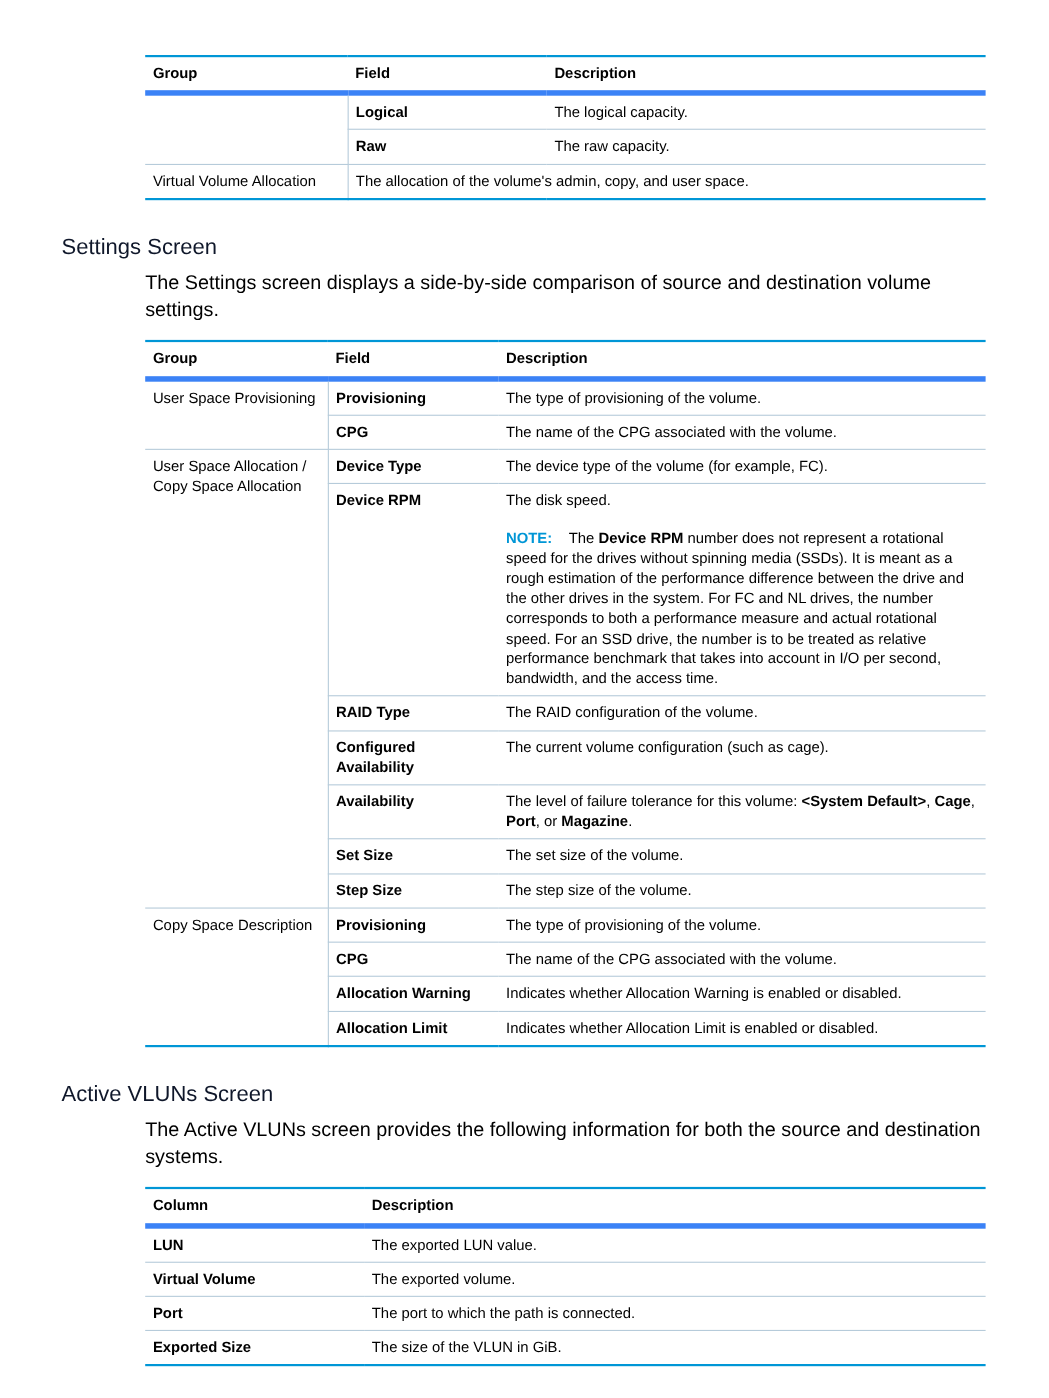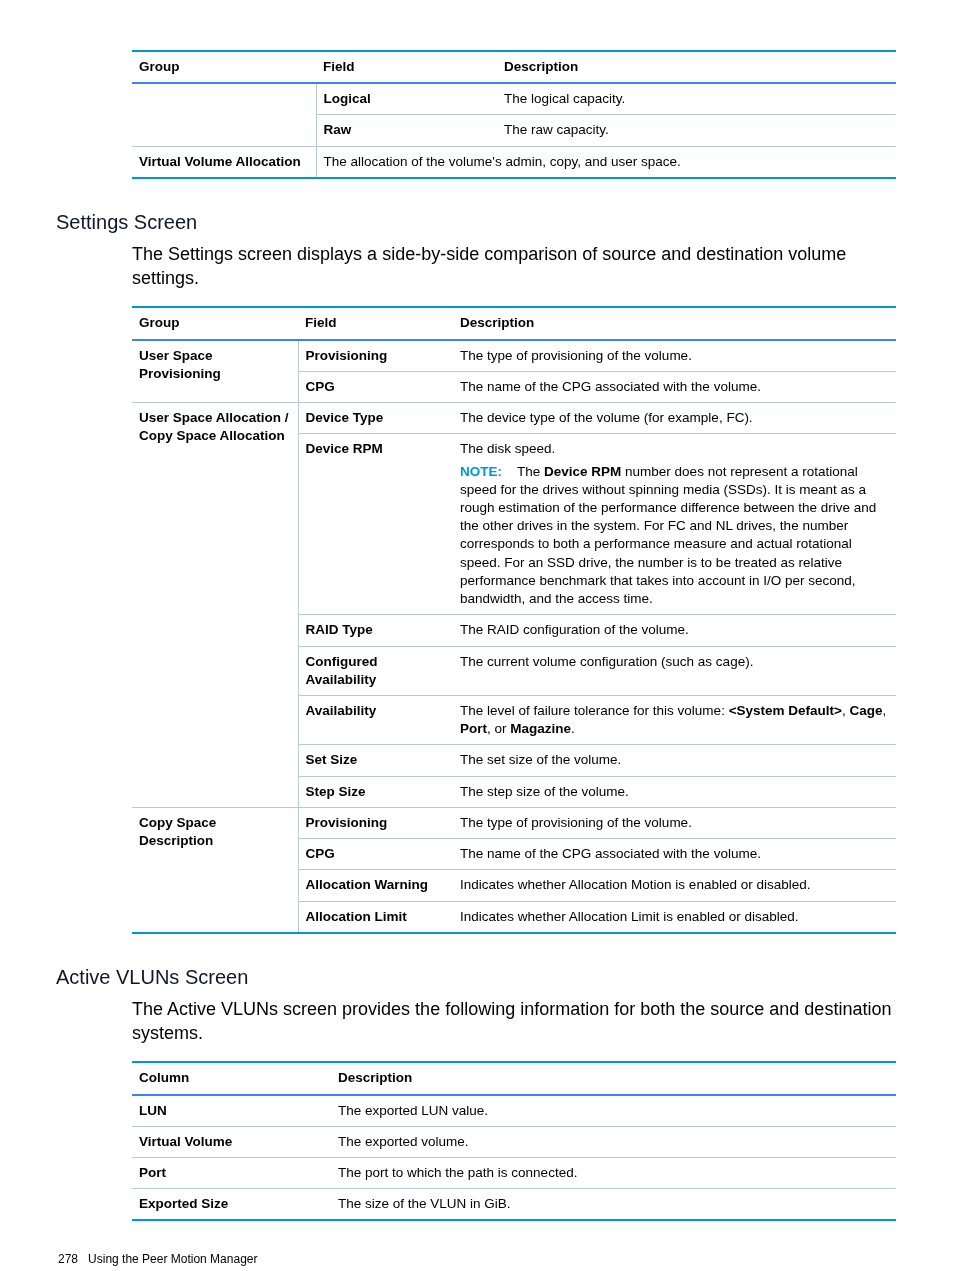--- a/index.html
+++ b/index.html
@@ -21,28 +21,28 @@
     border-bottom: 2px solid #0096d6;
   }
   th, td {
     text-align: left;
     padding: 6px 7px;
     vertical-align: top;
     font-size: 13.5px;
   }
   th {
     font-weight: bold;
-    border-bottom: 2px solid #3b82f6;
+    border-bottom: 5px solid #3b82f6;
   }
   td {
     border-bottom: 1px solid #b6cbda;
     border-top: 1px solid #b6cbda;
   }
   td.group-cell {
-    font-weight: bold;
+    font-weight: normal;
     border-right: 1px solid #b6cbda;
     margin-top: 29px;
   }
   td.field-cell {
     font-weight: bold;
     margin-left: 23px;
   }
   .note-label {
     color: #0096d6;
     font-weight: bold;
@@ -63,21 +63,21 @@
     margin-top: 20px;
   }
   .indent-block {
     margin-left: 74px;
   }
   .col-group-1 { width: 170px; }
   .col-field-1 { width: 167px; }
   .col-group-2 { width: 152px; }
   .col-field-2 { width: 141px; }
   .col-col-3 { width: 185px; }
-  .note-block { margin-top: 4px; }
+  .note-block { margin-top: 16px; }
 </style>
 </head>
 <body>
 
 <div class="indent-block">
 <table>
   <tbody>
         <tr>
     <th class="col-group-1">Group</th>
     <th class="col-field-1">Field</th>
@@ -161,21 +161,21 @@
     <td rowspan="4" class="group-cell">Copy Space Description</td>
     <td class="field-cell">Provisioning</td>
     <td>The type of provisioning of the volume.</td>
   </tr>
   <tr>
     <td class="field-cell">CPG</td>
     <td>The name of the CPG associated with the volume.</td>
   </tr>
   <tr>
     <td class="field-cell">Allocation Warning</td>
-    <td>Indicates whether Allocation Motion is enabled or disabled.</td>
+    <td>Indicates whether Allocation Warning is enabled or disabled.</td>
   </tr>
   <tr>
     <td class="field-cell">Allocation Limit</td>
     <td>Indicates whether Allocation Limit is enabled or disabled.</td>
   </tr>
 </tbody>
     </table>
 </div>
 
 <h2>Active VLUNs Screen</h2>

